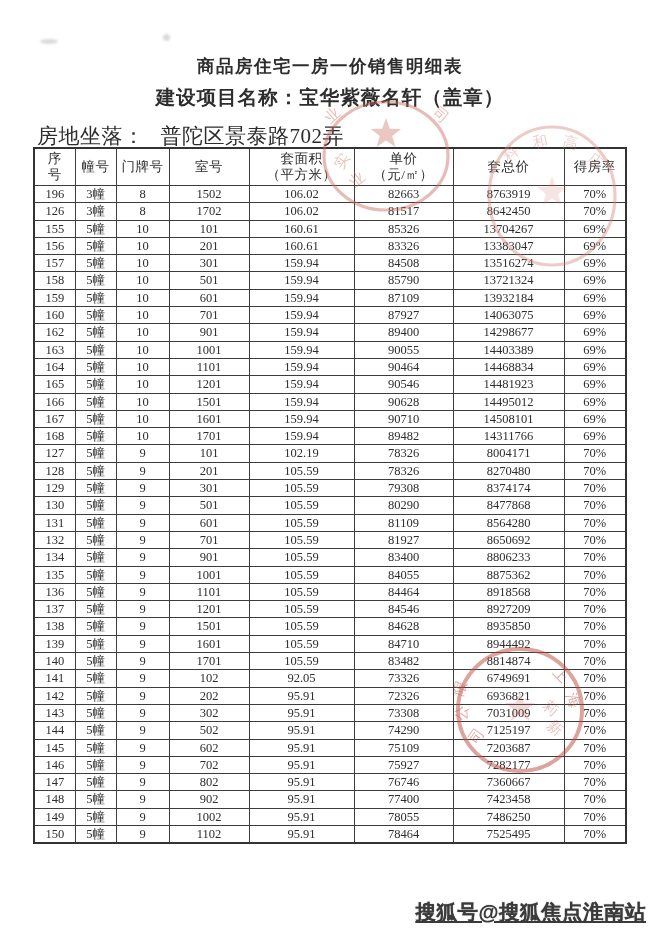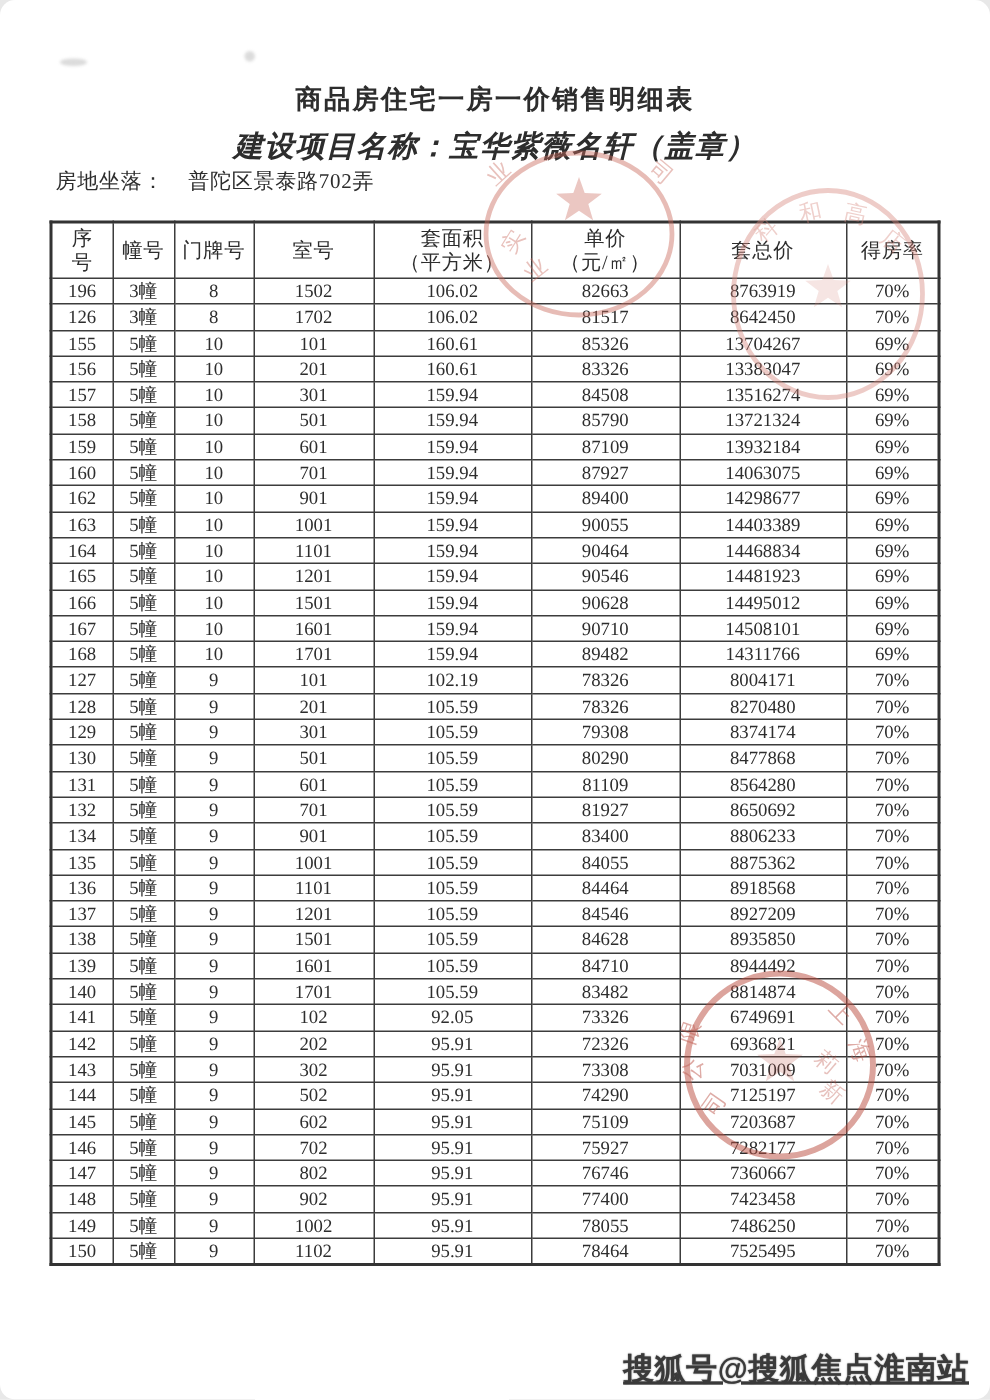--- a/index.html
+++ b/index.html
@@ -3,41 +3,39 @@
 <meta charset="utf-8">
 <style>
   html,body{margin:0;padding:0;background:#e8e8e8;}
   .page{
     position:relative;
     width:660px;height:933px;
     background:#ffffff;
     overflow:hidden;
     font-family:"Liberation Serif","DejaVu Serif",serif;
     color:#2d2d2d;
-    border-radius:10px;
   }
   
   .artifact{position:absolute;background:#9a9a9a;opacity:.35;filter:blur(1.2px);border-radius:50%;}
   .artifact.a1{left:40px;top:39px;width:18px;height:5px;}
   .artifact.a2{left:163px;top:34px;width:7px;height:7px;}
 
   .title1{
     position:absolute;top:54px;left:0;width:100%;
     text-align:center;font-size:17.5px;font-weight:bold;
     letter-spacing:1.5px;
   }
   .title2{
     position:absolute;top:84px;left:0;width:100%;
     text-align:center;font-size:19.5px;font-weight:bold;
     letter-spacing:1px;
-    font-style:italic;
   }
   .addr{
-    position:absolute;top:112px;left:37px;
-    font-size:14px;letter-spacing:.5px;
+    position:absolute;top:122px;left:37px;
+    font-size:21px;letter-spacing:.5px;
   }
   .addr .loc-val{margin-left:16px;}
 
   table.price{
     position:absolute;left:33px;top:147px;
     width:592px;table-layout:fixed;
     border-collapse:collapse;
     font-size:12.5px;
   }
   table.price th, table.price td{

